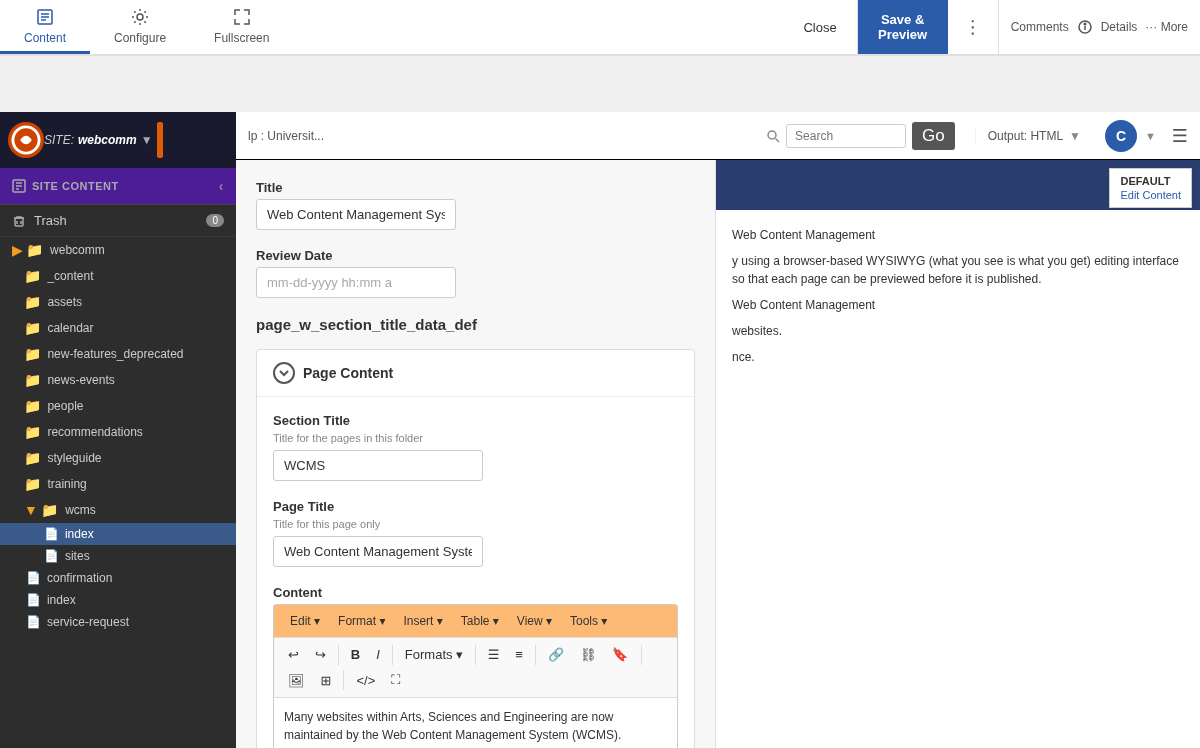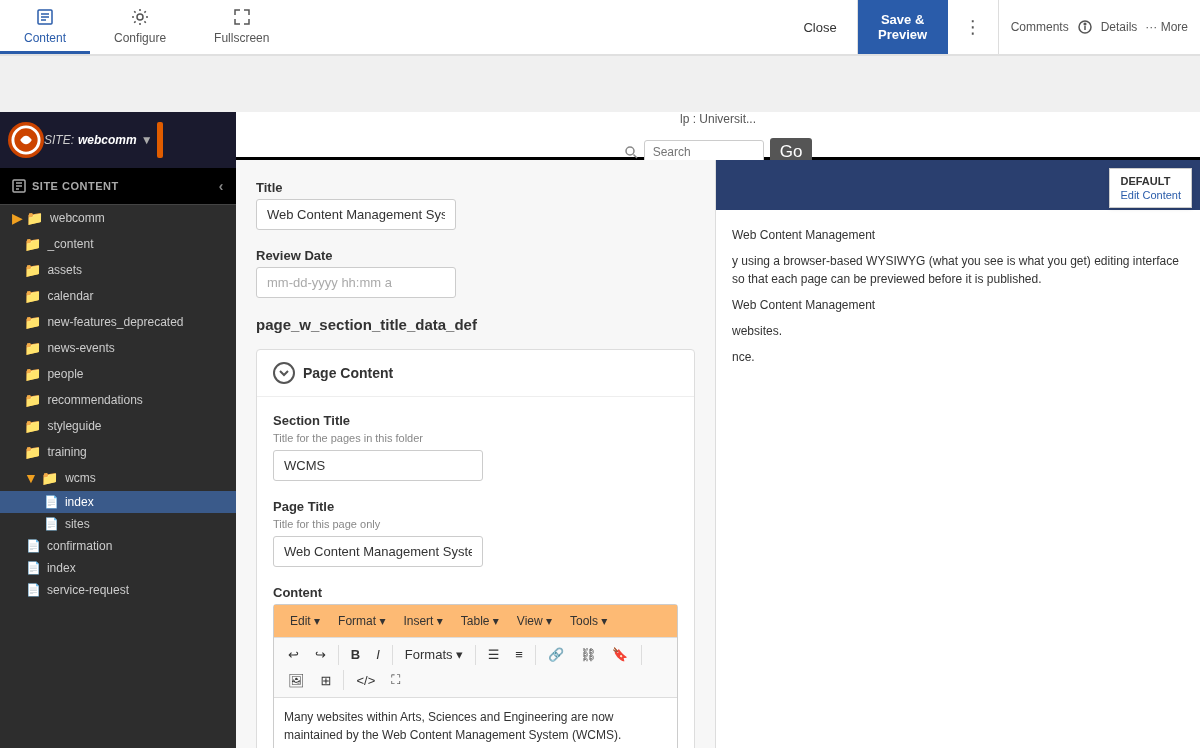--- a/index.html
+++ b/index.html
@@ -78,21 +78,21 @@
       width: 236px;
       background: #2d2d2d;
       color: #ccc;
       overflow-y: auto;
       flex-shrink: 0;
       position: relative;
     }
     .sidebar-header {
       display: flex; align-items: center; justify-content: space-between;
       padding: 10px 12px;
-      background: #000000;
+      background: #4c1d95;
       color: #aaa;
       font-size: 11px;
       font-weight: bold;
       letter-spacing: 0.5px;
       border-bottom: 1px solid #444;
     }
     .sidebar-header-left { display: flex; align-items: center; gap: 6px; }
     .sidebar-collapse { cursor: pointer; color: #888; font-size: 14px; }
     .sidebar-trash {
       display: flex; align-items: center; gap: 8px;
@@ -136,24 +136,23 @@
       flex: 1;
       overflow: hidden;
       position: relative;
     }
 
     
     .main-topbar {
       display: flex; align-items: center;
       height: 48px;
       background: #fff;
-      border-bottom: 3px solid #000000;
+      border-bottom: 1px solid #000000;
       padding: 0 12px;
       gap: 12px;
-      flex-direction: column;
     }
 
     
     .content-area {
       display: flex;
       height: calc(748px - 56px - 48px);
       overflow: hidden;
     }
 
     
@@ -461,20 +460,31 @@
           <rect x="1" y="1" width="12" height="12" rx="1"></rect>
           <line x1="4" y1="4" x2="10" y2="4"></line>
           <line x1="4" y1="7" x2="10" y2="7"></line>
           <line x1="4" y1="10" x2="7" y2="10"></line>
         </svg>
         <span>SITE CONTENT</span>
       </div>
       <div class="sidebar-collapse">‹</div>
     </div>
 
+    <div class="sidebar-trash">
+      <svg width="14" height="14" viewBox="0 0 14 14" fill="none" stroke="#aaa" stroke-width="1.5">
+        <polyline points="2,4 12,4"></polyline>
+          <path d="M5 4V3h4v1"></path>
+          <rect x="3" y="4" width="8" height="8" rx="1"></rect>
+        <line x1="5" y1="7" x2="5" y2="10"></line>
+          <line x1="9" y1="7" x2="9" y2="10"></line>
+      </svg>
+      <span>Trash</span>
+      <span class="trash-badge">0</span>
+    </div>
 
     <div class="sidebar-folder" style="padding-left:12px;">
       <span class="folder-icon">▶ 📁</span>
       <span>webcomm</span>
     </div>
     <div class="sidebar-folder" style="padding-left:24px;">
       <span class="folder-icon">📁</span>
       <span>_content</span>
     </div>
     <div class="sidebar-folder" style="padding-left:24px;">

